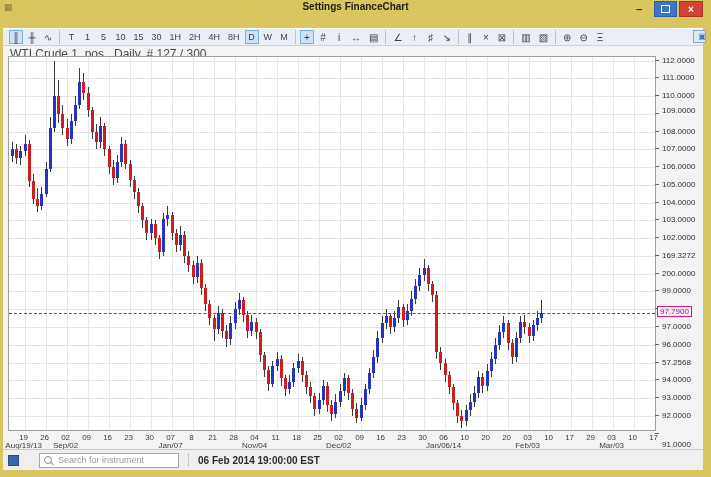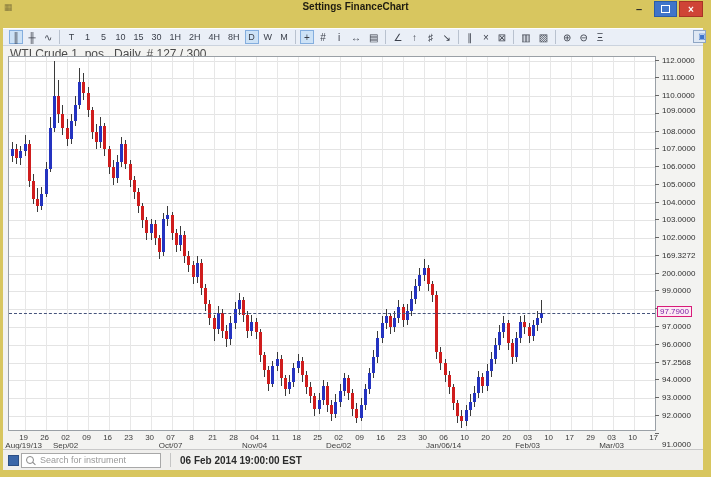--- a/index.html
+++ b/index.html
@@ -47,21 +47,21 @@
   .ytick-dash{position:absolute;left:0;width:4px;height:1px;background:#666;}
   .ytick-label{position:absolute;left:7px;font-size:8px;color:#2f2f2f;white-space:nowrap;}
   .price-box{position:absolute;left:2px;padding:0 2px;font-size:8px;color:#7b1fa2;
              background:#fdeaf4;border:1px solid #d81b7a;white-space:nowrap;z-index:5;}
   .xtick{position:absolute;top:387px;font-size:8px;color:#3c3c3c;transform:translateX(-50%);white-space:nowrap;}
   .xmonth{position:absolute;top:395px;font-size:8px;color:#3c3c3c;transform:translateX(-50%);white-space:nowrap;}
   
   .statusbar{position:absolute;top:449px;left:3px;width:700px;height:21px;background:#f0efed;
              border-top:1px solid #c9c9c9;display:flex;align-items:center;padding-left:5px;box-sizing:border-box;}
   .grip-square{width:11px;height:11px;background:#3a66a8;border:1px solid #2c4f85;box-sizing:border-box;}
-  .search-box{margin-left:2px;width:140px;height:15px;background:#fff;border:1px solid #a8a8a8;
+  .search-box{margin-left:20px;width:140px;height:15px;background:#fff;border:1px solid #a8a8a8;
               display:flex;align-items:center;padding:0 4px;box-sizing:border-box;}
   .mag{width:6px;height:6px;border:1px solid #888;border-radius:50%;position:relative;flex:none;}
   .mag::after{content:"";position:absolute;width:4px;height:1px;background:#888;
               transform:rotate(45deg);right:-3px;bottom:-1px;}
   .search-input{border:0;outline:0;flex:1;font-size:9px;margin-left:4px;color:#333;
                 font-family:"Liberation Sans",sans-serif;background:transparent;}
   .search-input::placeholder{color:#9a9a9a;}
   .vsep{width:1px;height:14px;background:#c5c5c5;margin:0 9px;}
   .timestamp{font-size:10px;font-weight:bold;color:#2b2b2b;}
 </style>
@@ -509,21 +509,21 @@
         <div class="xtick" style="left: 503.6px;">20</div>
         <div class="xtick" style="left: 524.6px;">03</div>
         <div class="xtick" style="left: 545.6px;">10</div>
         <div class="xtick" style="left: 566.6px;">17</div>
         <div class="xtick" style="left: 587.6px;">29</div>
         <div class="xtick" style="left: 608.6px;">03</div>
         <div class="xtick" style="left: 629.6px;">10</div>
         <div class="xtick" style="left: 650.6px;">17</div>
         <div class="xmonth" style="left: 20.6px;">Aug/19/13</div>
         <div class="xmonth" style="left: 62.6px;">Sep/02</div>
-        <div class="xmonth" style="left: 167.6px;">Oct/07</div>
+        <div class="xmonth" style="left: 167.6px;">Jan/07</div>
         <div class="xmonth" style="left: 251.6px;">Nov/04</div>
         <div class="xmonth" style="left: 335.6px;">Dec/02</div>
         <div class="xmonth" style="left: 440.6px;">Jan/06/14</div>
         <div class="xmonth" style="left: 524.6px;">Feb/03</div>
         <div class="xmonth" style="left: 608.6px;">Mar/03</div>
       </div>
   </div>
 
   <div class="statusbar">
     <div class="grip-square"></div>

